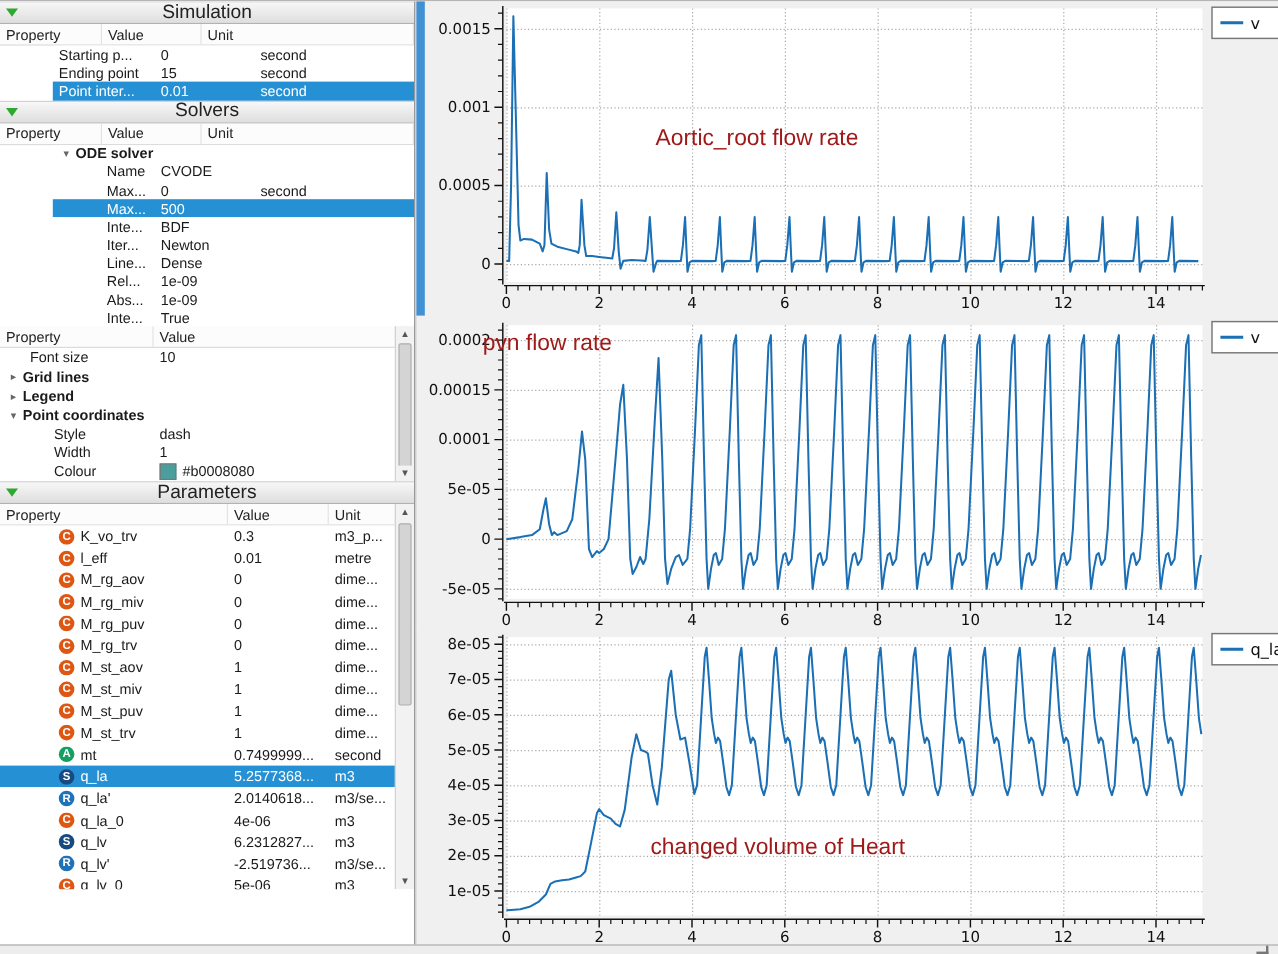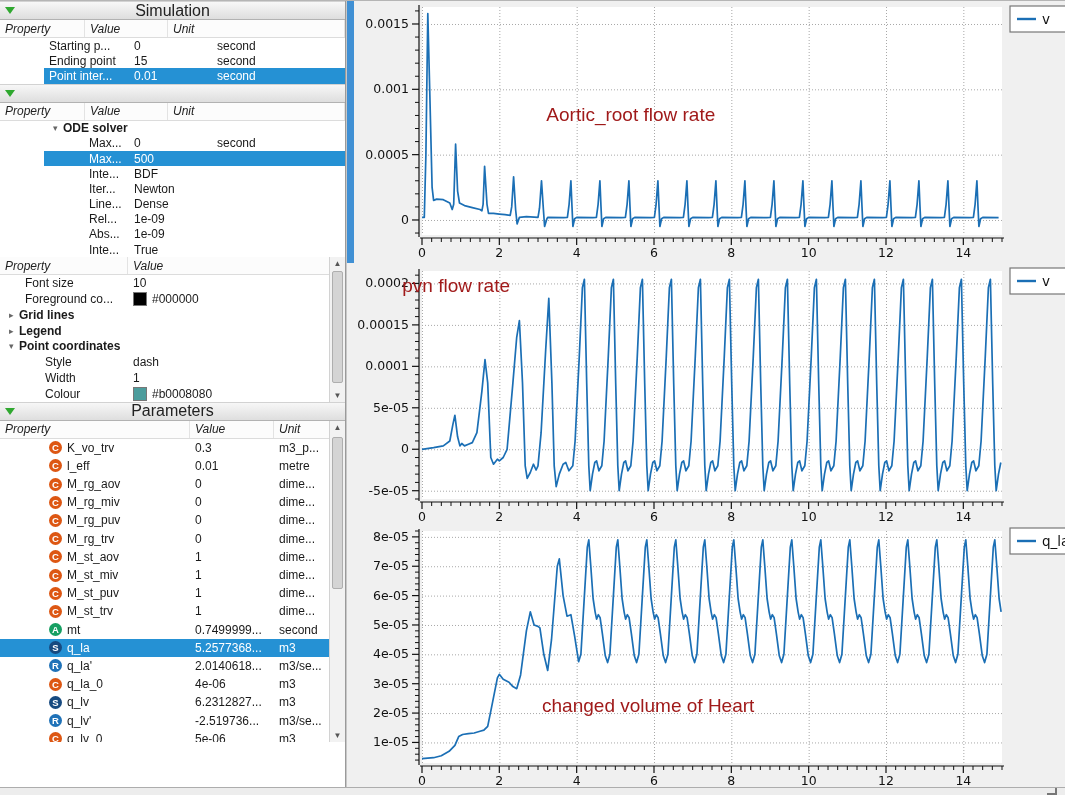--- a/index.html
+++ b/index.html
@@ -12,21 +12,21 @@
   .sec-header{height:17px;background:linear-gradient(#f7f7f7,#dedede);
               border-top:1px solid #d2d2d2;border-bottom:1px solid #b2b2b2;
               display:flex;align-items:center;position:relative;}
   .tri{width:0;height:0;border-left:5px solid transparent;border-right:5px solid transparent;
        border-top:7px solid #2fa82f;margin-left:5px;}
   .sec-title{position:absolute;left:0;right:0;text-align:center;font-size:16px;color:#222;}
   .menu-glyph{position:absolute;right:5px;top:1px;font-size:13px;color:#555;}
   .sec-body{position:relative;}
   .pad-sb .colhdr,.pad-sb .rows{margin-right:15px;}
   .colhdr{display:grid;height:17px;background:#fcfcfc;border-bottom:1px solid #dcdcdc;align-items:stretch;}
-  .colhdr span{padding-left:5px;border-right:1px solid #e3e3e3;display:flex;align-items:center;color:#222;font-style:italic;}
+  .colhdr span{padding-left:5px;border-right:1px solid #e3e3e3;display:flex;align-items:center;color:#222;}
   .cols-sim{grid-template-columns:85px 83px 1fr;}
   .cols-graph{grid-template-columns:128px 1fr;}
   .cols-param{grid-template-columns:190px 84px 1fr;}
   .prow{display:grid;align-items:center;background:#fff;}
   .r15{height:15.2px;margin-left:44px;} .r16{height:15.8px;} .r18{height:18.2px;}
   .prow.sel{background:#2591d4;color:#fff;}
   .c-name{display:flex;align-items:center;padding-left:calc(5px + var(--ind,0px));
           overflow:hidden;white-space:nowrap;}
   .tree-arrow{color:#666;font-size:9px;width:10px;flex:none;}
   .bold .nm{font-weight:bold;}
@@ -104,40 +104,50 @@
               </span>
               <span class="c-unit">second</span>
             </div>
           </div>
       </div>
     </section>
 
     <section>
       <div class="sec-header">
         <span class="tri"></span>
+        <span class="sec-title">Solvers</span>
       </div>
       <div class="sec-body">
         <div class="colhdr cols-sim">
           <span>Property</span>
           <span>Value</span>
           <span>Unit</span>
         </div>
         <div class="rows">
 
             <div class="prow cols-sim r15 bold" style="--ind: 4px;">
               <span class="c-name">
                 <span class="tree-arrow">▾</span>
                 <span class="nm">ODE solver</span>
               </span>
               <span class="c-val">
                 <span></span>
               </span>
               <span class="c-unit"></span>
             </div>
 
+            <div class="prow cols-sim r15" style="--ind: 40px;">
+              <span class="c-name">
+                <span class="nm">Name</span>
+              </span>
+              <span class="c-val">
+                <span>CVODE</span>
+              </span>
+              <span class="c-unit"></span>
+            </div>
 
             <div class="prow cols-sim r15" style="--ind: 40px;">
               <span class="c-name">
                 <span class="nm">Max...</span>
               </span>
               <span class="c-val">
                 <span>0</span>
               </span>
               <span class="c-unit">second</span>
             </div>
@@ -226,29 +236,20 @@
 
             <div class="prow cols-graph r16" style="--ind: 20px;">
               <span class="c-name">
                 <span class="nm">Font size</span>
               </span>
               <span class="c-val">
                 <span>10</span>
               </span>
             </div>
 
-            <div class="prow cols-graph r16" style="--ind: 20px;">
-              <span class="c-name">
-                <span class="nm">Foreground co...</span>
-              </span>
-              <span class="c-val">
-                <span class="swatch" style="background: rgb(0, 0, 0);"></span>
-                <span>#000000</span>
-              </span>
-            </div>
 
             <div class="prow cols-graph r16 bold" style="--ind: 4px;">
               <span class="c-name">
                 <span class="tree-arrow">▸</span>
                 <span class="nm">Grid lines</span>
               </span>
               <span class="c-val">
                 <span></span>
               </span>
             </div>

